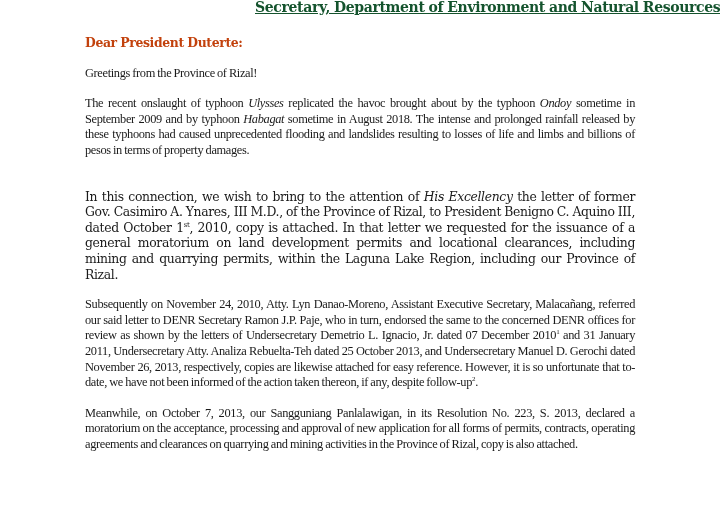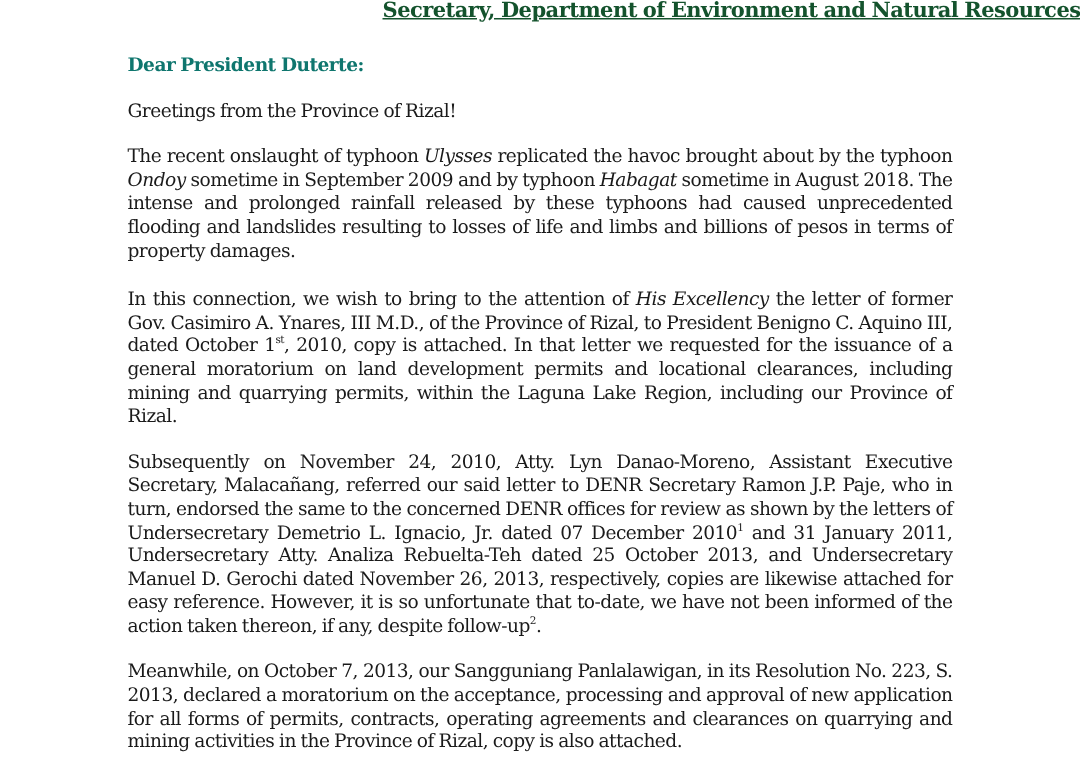--- a/index.html
+++ b/index.html
@@ -30,28 +30,28 @@
       text-decoration: underline;
       font-weight: bold;
       color: #14532d;
       font-size: 14px;
       line-height: 16px;
       white-space: nowrap;
     }
     .salutation {
       font-weight: bold;
       margin-top: 20px;
-      color: #0f766e;
+      color: #c2410c;
     }
     p {
       margin: 0;
       text-align: justify;
     }
-    .gap { margin-top: 15px; }
-    .gap-big { margin-top: 17px; }
+    .gap { margin-top: 15px; font-family: Liberation Serif, serif; }
+    .gap-big { margin-top: 30px; }
     sup {
       font-size: 7px;
       line-height: 0;
       vertical-align: super;
     }
     i { font-style: italic; }
   </style>
 </head>
 <body>
 

